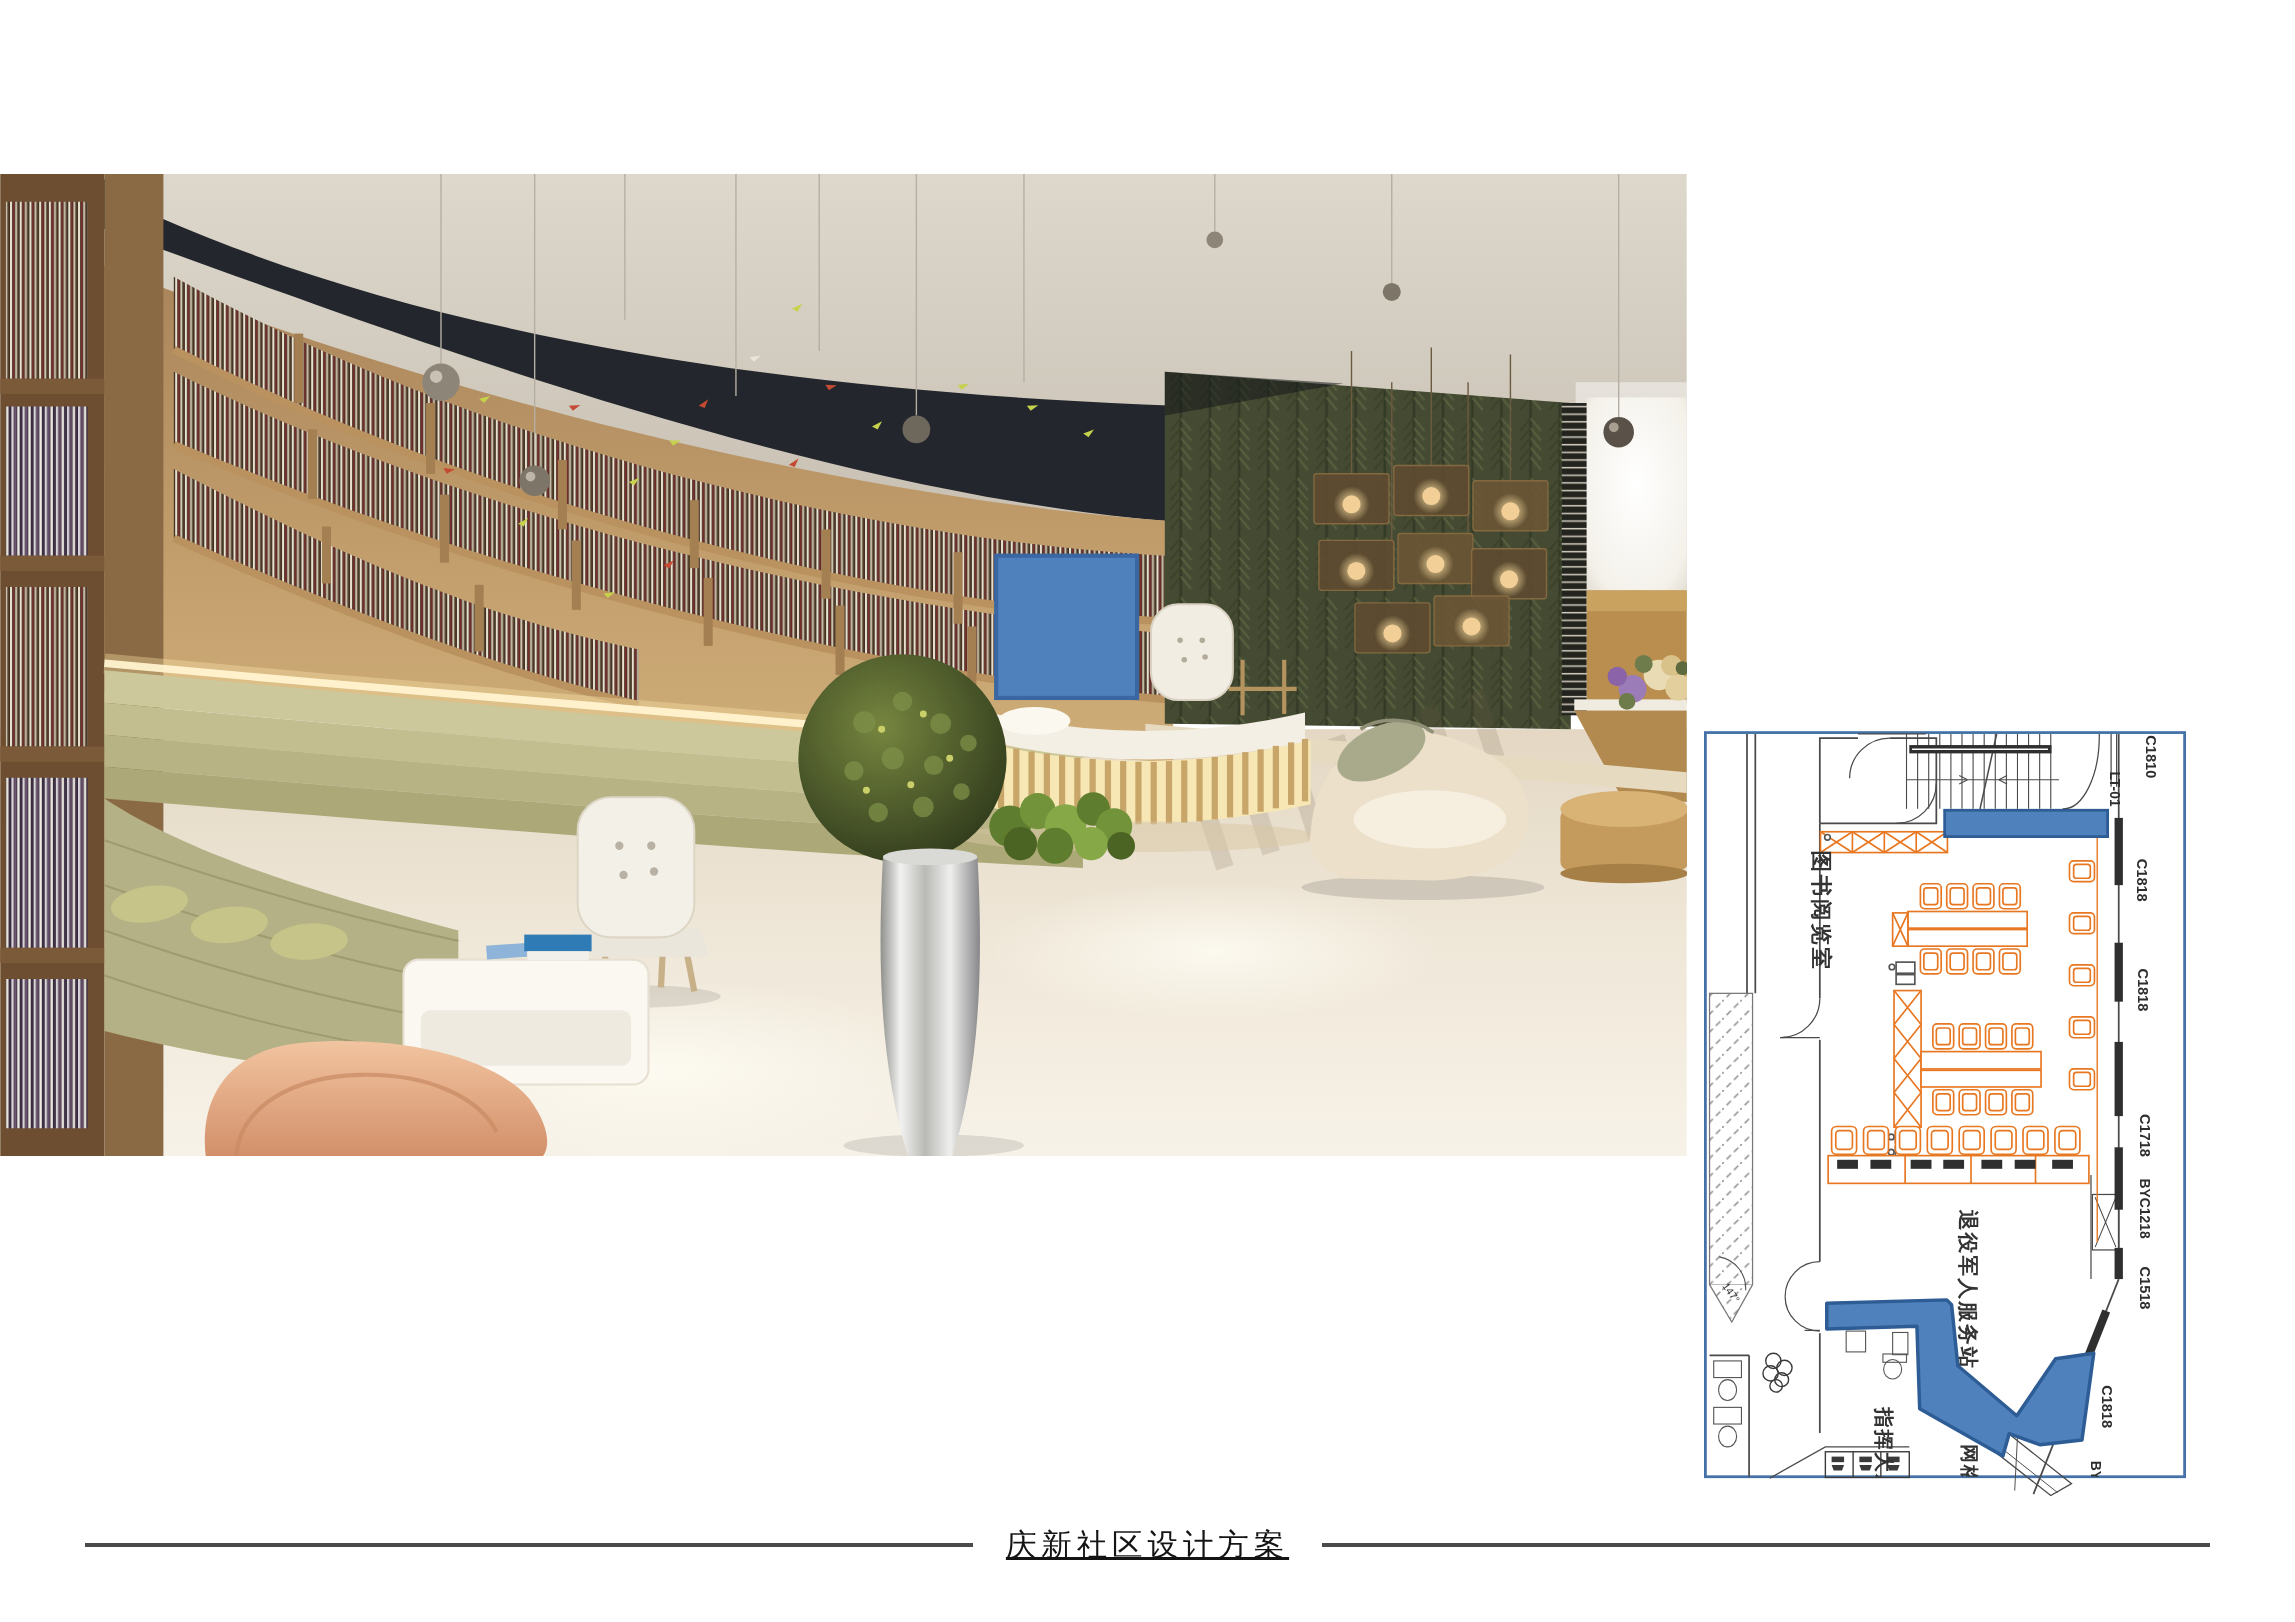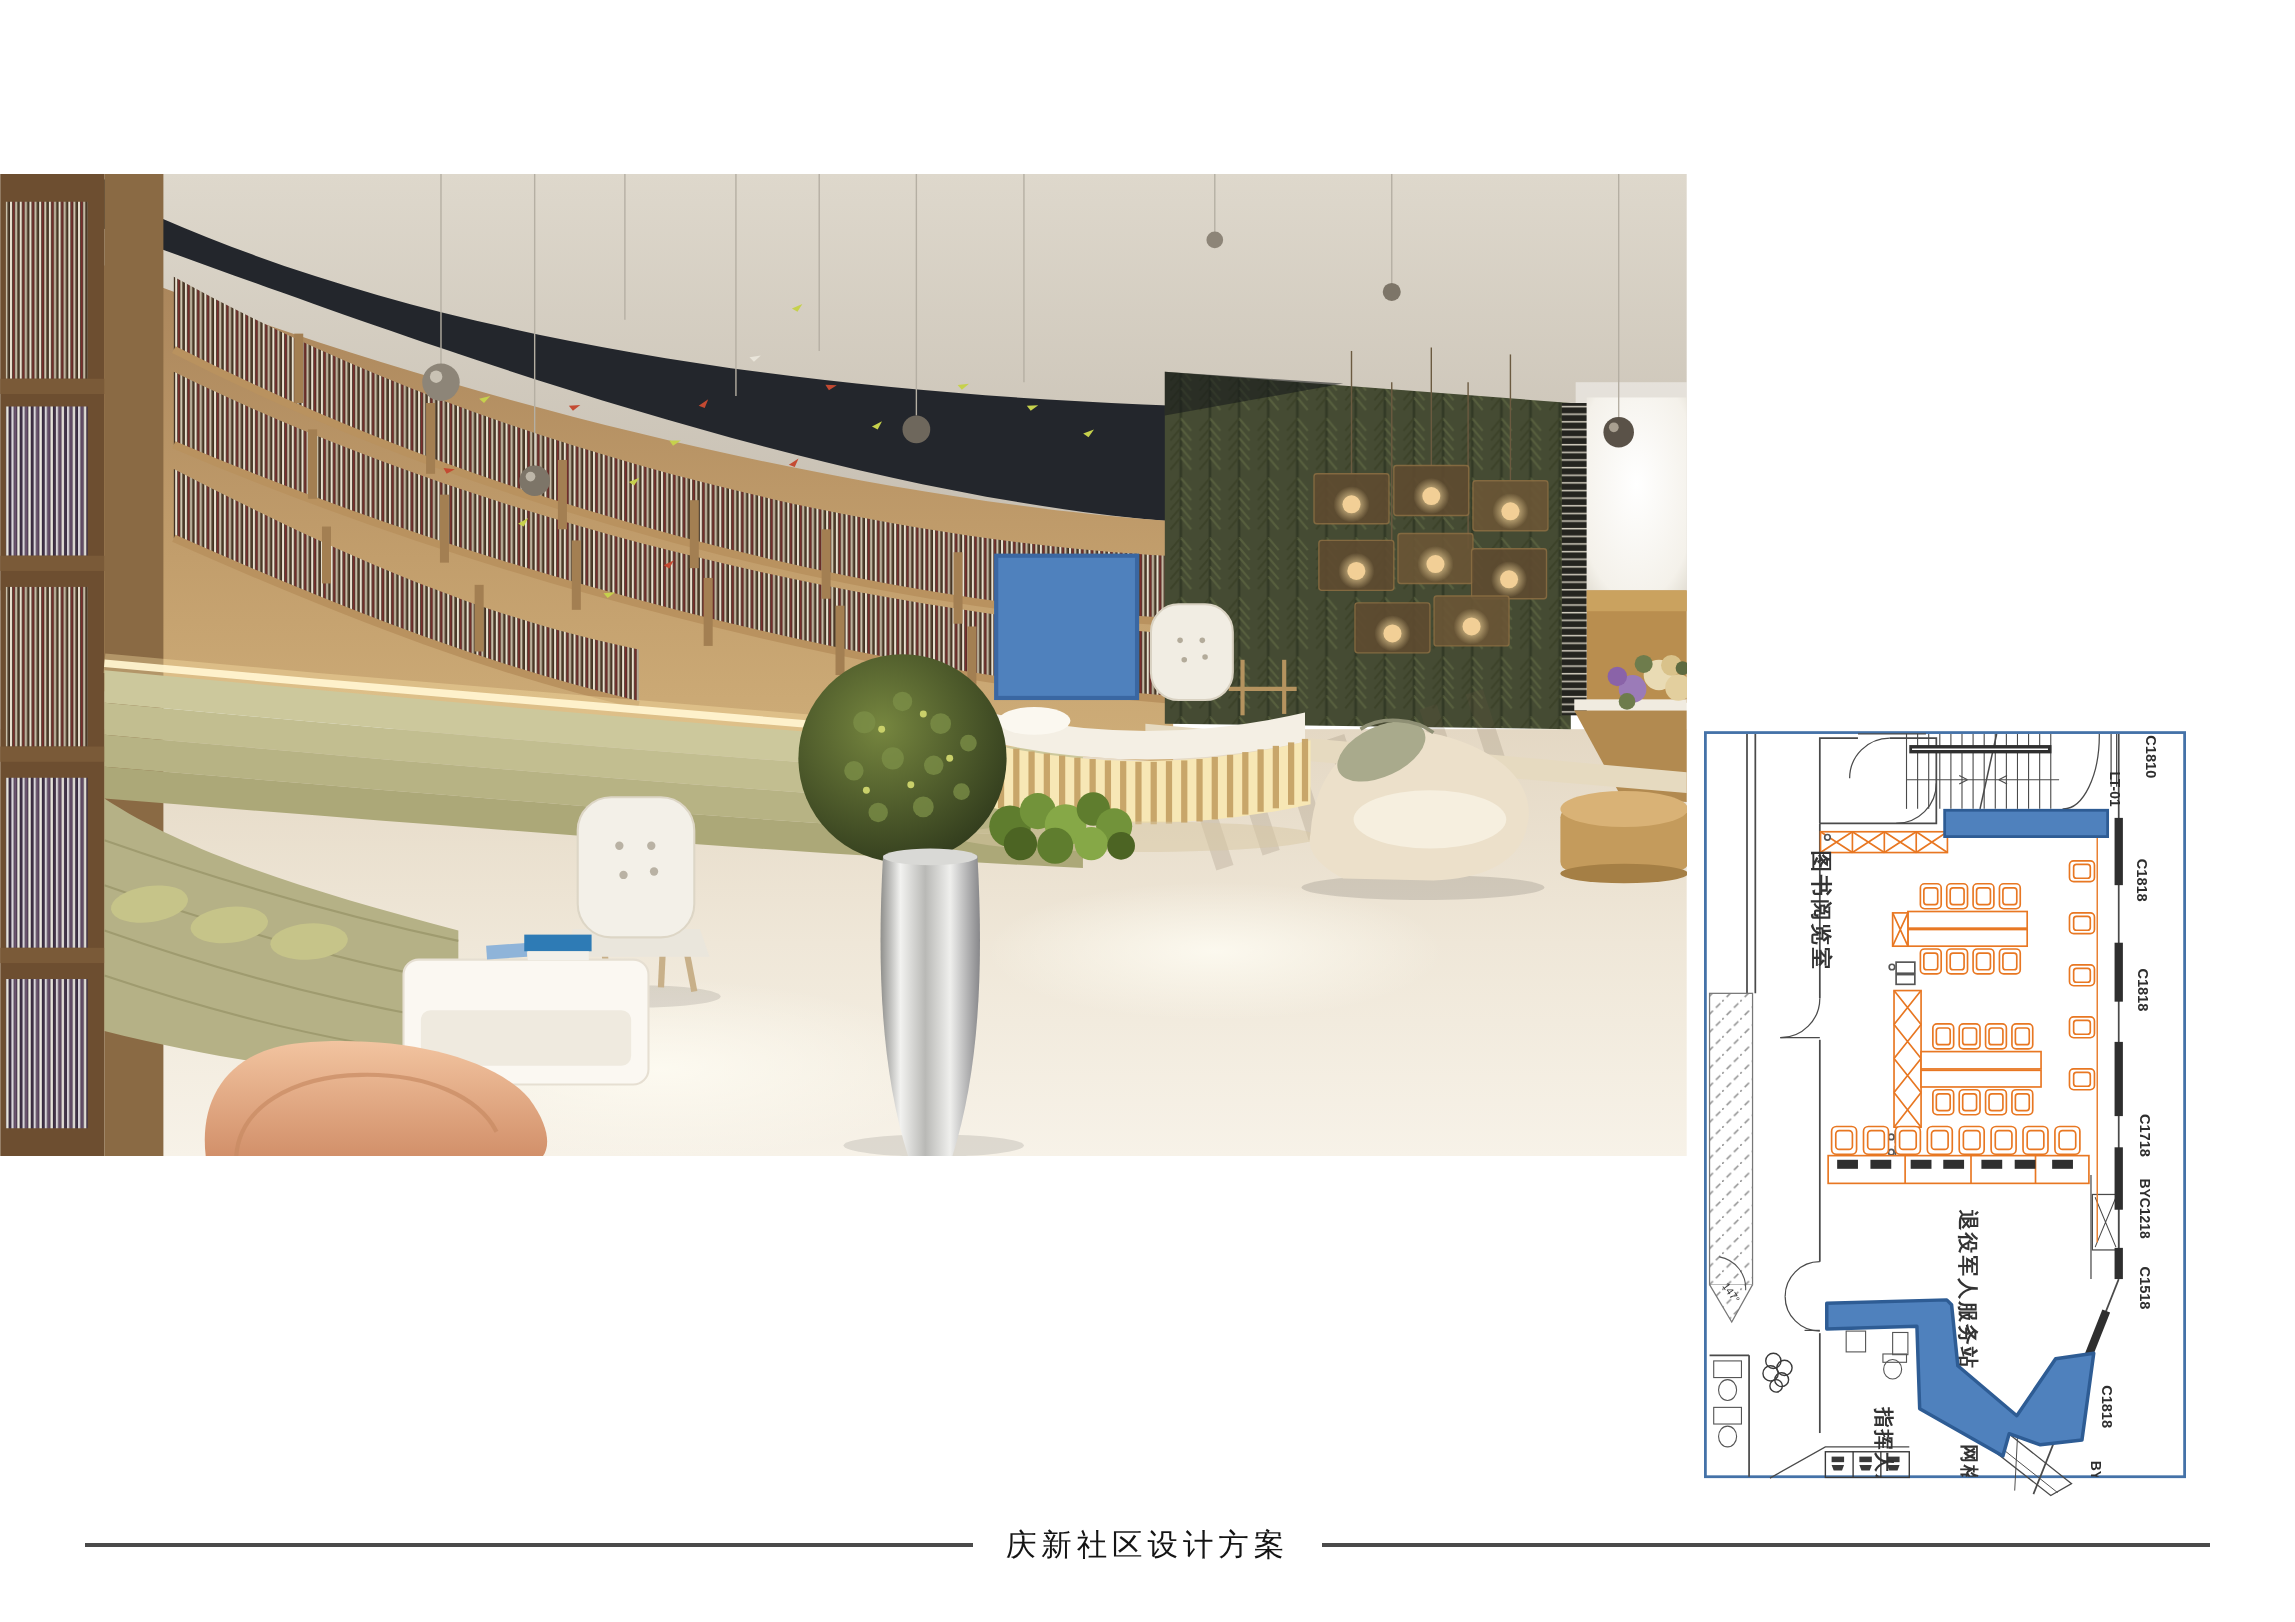--- a/index.html
+++ b/index.html
@@ -4,21 +4,21 @@
 <style>
   html,body{margin:0;padding:0;background:#ffffff;}
   .page{position:relative;width:2295px;height:1623px;background:#ffffff;overflow:hidden;
         font-family:"Liberation Sans", sans-serif;}
   .photo{position:absolute;left:0;top:174px;width:1687px;height:982px;}
   .plan{position:absolute;left:1704px;top:731px;width:482px;height:791px;}
   .footer{position:absolute;left:0;top:1524px;width:2295px;height:42px;
           display:flex;align-items:center;justify-content:center;gap:33px;}
   .footer .rule{height:3.5px;background:#4a4a4a;width:888px;}
   .footer .title{font-family:"DejaVu Serif","Liberation Serif",serif;
-                 font-size:30.5px;letter-spacing:4.9px;color:#141414;white-space:nowrap;}
+                 font-size:30.5px;letter-spacing:4.9px;color:#141414;white-space:nowrap;text-decoration:underline;}
   svg text{font-family:"Liberation Sans", sans-serif;}
   .planlabel{font-weight:bold;fill:#2e2e2e;}
   .roomlabel{fill:#333;font-weight:bold;}
 </style>
 </head>
 <body>
 
 <div class="page">
 
   <div class="photo">

